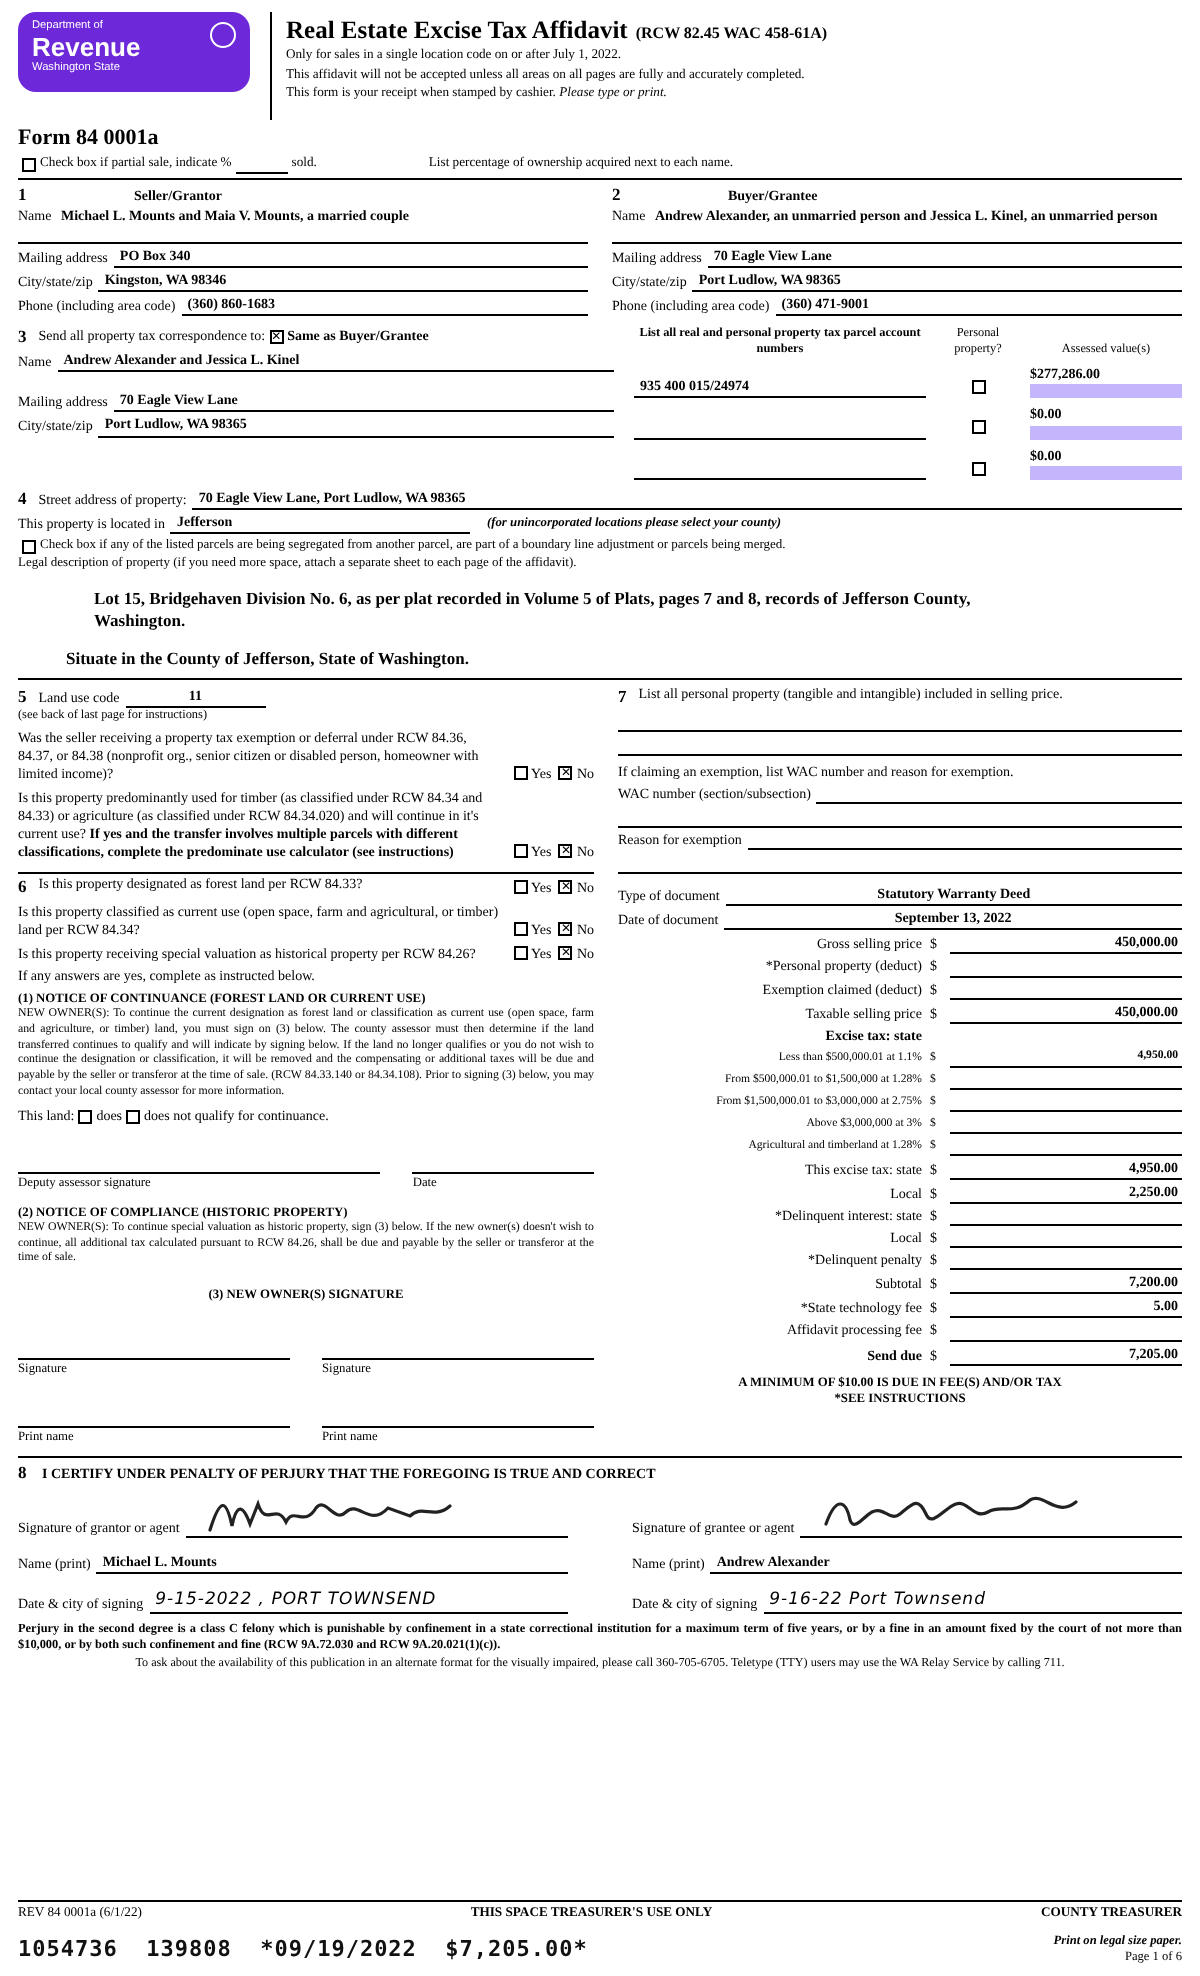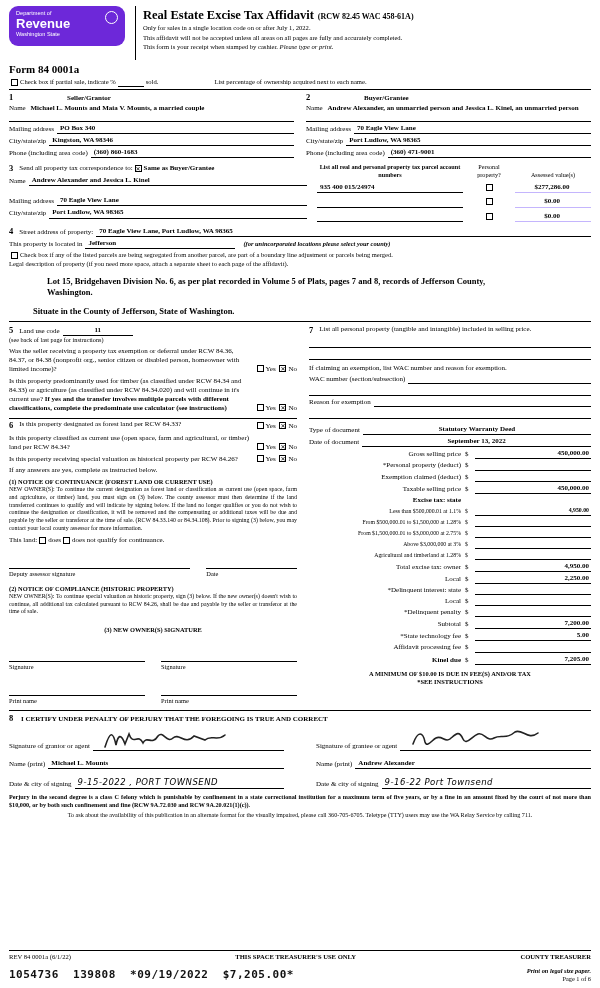--- a/index.html
+++ b/index.html
@@ -43,21 +43,21 @@
   .name-block{min-height:18px;border-bottom:1px solid #000;margin-top:1px;padding-bottom:1px;}
   
   .sec3wrap{display:flex;gap:10px;margin-top:5px;}
   .sec3left{width:298px;flex:none;}
   .ptable{flex:1;font-size:6.2px;min-width:0;}
   .pt-head{display:flex;text-align:center;align-items:flex-end;gap:4px;}
   .pt-c1{width:146px;} .pt-c2{width:44px;} .pt-c3{flex:1;}
   .pt-row{display:flex;align-items:flex-end;margin-top:4px;gap:4px;font-size:7px;}
   .pt-row .pt-c1{border-bottom:1px solid #000;font-weight:bold;min-height:10px;padding-left:3px;}
   .pt-row .pt-c2{text-align:center;}
-  .pt-row .pt-c3{border-bottom:1px solid #c4b5fd;font-weight:bold;text-align:center;min-height:10px;padding-right:2px;}
+  .pt-row .pt-c3{border-bottom:7px solid #c4b5fd;font-weight:bold;text-align:left;min-height:10px;padding-right:2px;}
   
   .main{display:flex;gap:12px;margin-top:2px;}
   .mleft{width:288px;flex:none;}
   .mright{flex:1;min-width:0;}
   .qrow{display:flex;margin-top:3px;}
   .qtext{flex:1;padding-right:4px;min-width:0;}
   .yn{white-space:nowrap;align-self:flex-end;}
   .notice-t{font-weight:bold;font-size:6.4px;margin-top:3px;}
   .notice-b{font-size:5.9px;text-align:justify;}
   .sigpair{display:flex;gap:16px;}
@@ -416,21 +416,21 @@
         <span class="taxlbl">Above $3,000,000 at 3%</span>
         <span class="cur">$</span>
         <span class="taxval"></span>
       </div>
       <div class="taxrow sm">
         <span class="taxlbl">Agricultural and timberland at 1.28%</span>
         <span class="cur">$</span>
         <span class="taxval"></span>
       </div>
       <div class="taxrow">
-        <span class="taxlbl">Total excise tax: owner</span>
+        <span class="taxlbl">This excise tax: state</span>
         <span class="cur">$</span>
         <span class="taxval">4,950.00</span>
       </div>
       <div class="taxrow">
         <span class="taxlbl">Local</span>
         <span class="cur">$</span>
         <span class="taxval">2,250.00</span>
       </div>
       <div class="taxrow">
         <span class="taxlbl">*Delinquent interest: state</span>
@@ -456,21 +456,21 @@
         <span class="taxlbl">*State technology fee</span>
         <span class="cur">$</span>
         <span class="taxval">5.00</span>
       </div>
       <div class="taxrow">
         <span class="taxlbl">Affidavit processing fee</span>
         <span class="cur">$</span>
         <span class="taxval"></span>
       </div>
       <div class="taxrow">
-        <span class="taxlbl b">Kinel due</span>
+        <span class="taxlbl b">Send due</span>
         <span class="cur">$</span>
         <span class="taxval">7,205.00</span>
       </div>
       <div class="center b" style="font-size:6.4px;margin-top:5px;">A MINIMUM OF $10.00 IS DUE IN FEE(S) AND/OR TAX</div>
       <div class="center b" style="font-size:6.4px;">*SEE INSTRUCTIONS</div>
     </div>
   </div>
 
   <div class="hr" style="margin-top:5px;"></div>
 

